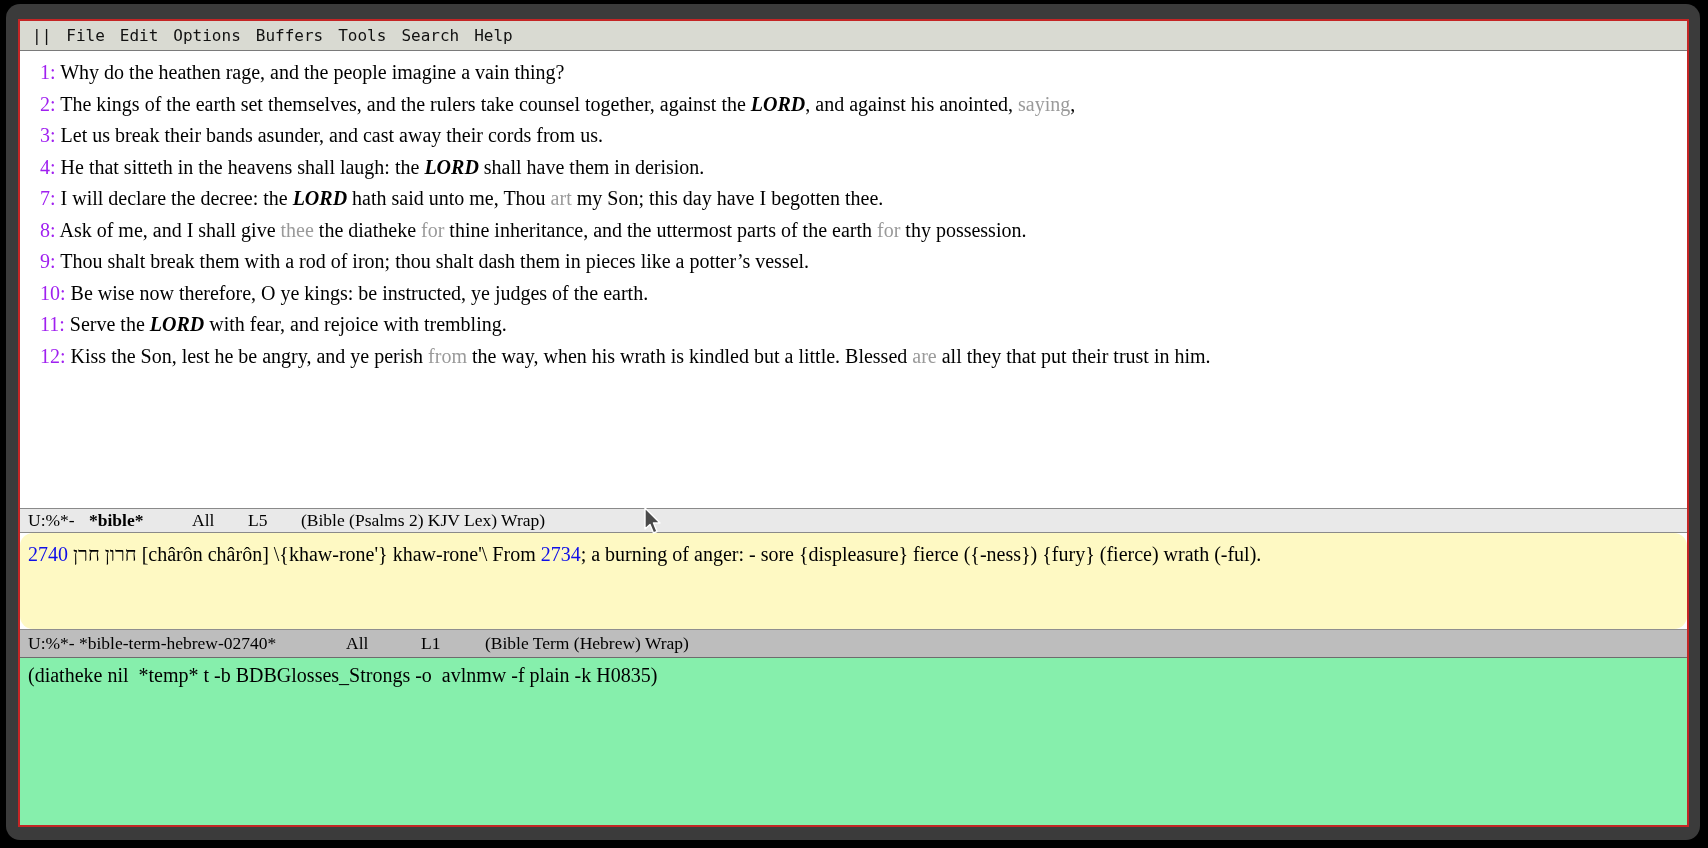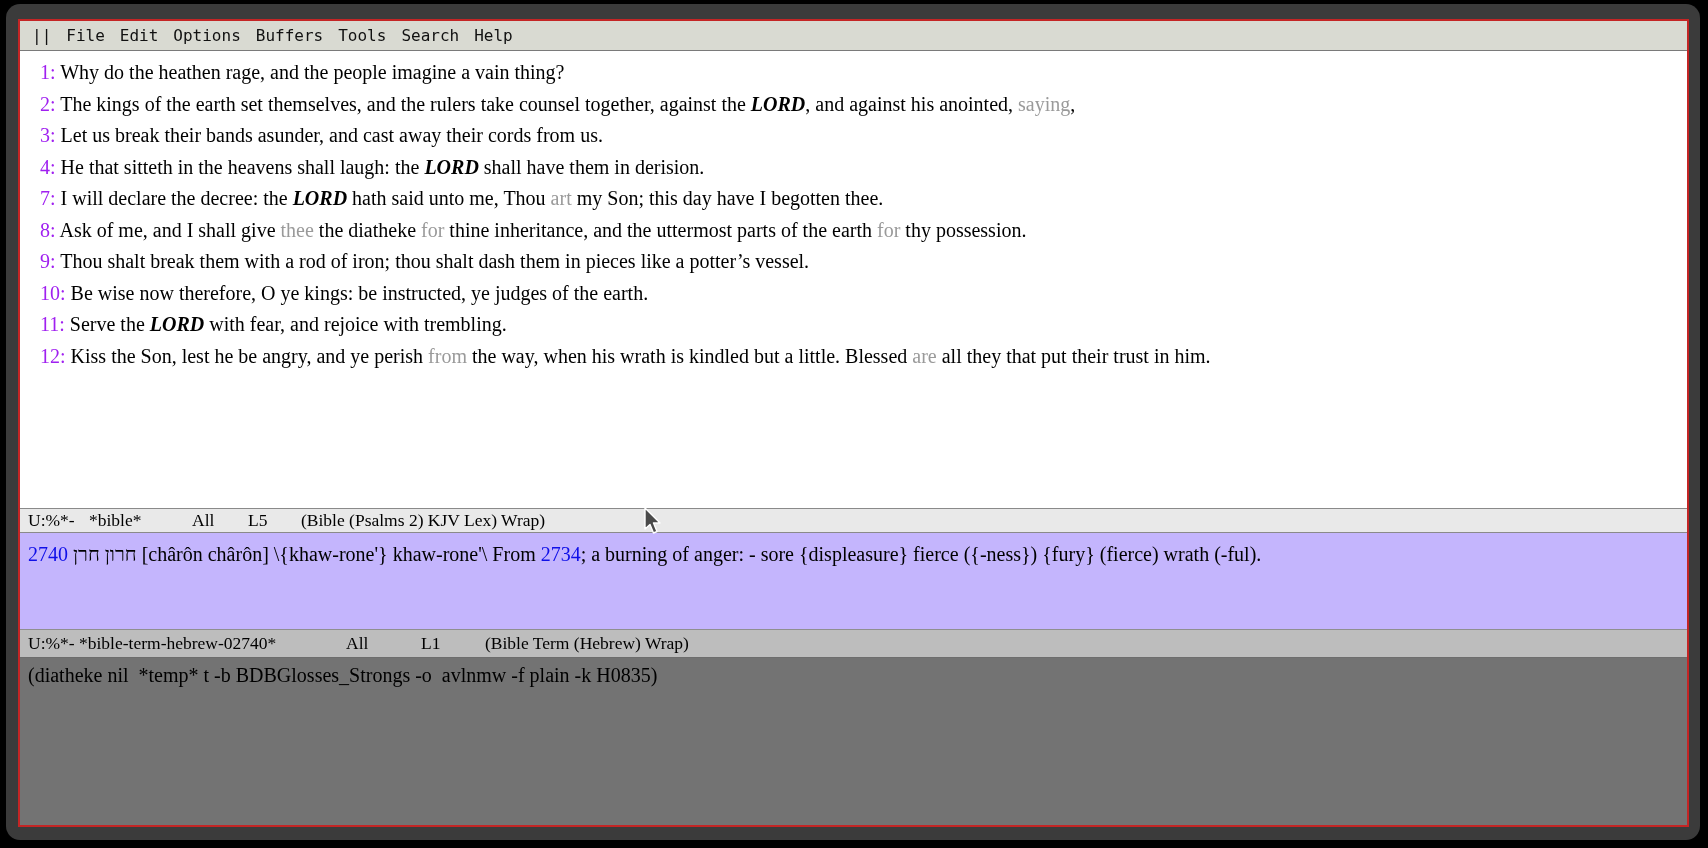--- a/index.html
+++ b/index.html
@@ -59,40 +59,41 @@
     border-bottom:1px solid #8a8a8a;
   }
   .ml2{
     flex:0 0 29px;height:29px;
     background:#bdbdbd;
     border-top:1px solid #8f8f8f;
     border-bottom:1px solid #6d6d6d;
   }
   .ml-prefix{display:inline-block;}
   .ml1 .ml-prefix{width:61px;}
-  .ml1 .ml-buffer{display:inline-block;width:103px;font-weight:normal;}
+  .ml1 .ml-buffer{display:inline-block;width:103px;font-weight:bold;}
   .ml1 .ml-pos{display:inline-block;width:56px;}
   .ml1 .ml-line{display:inline-block;width:53px;}
   .ml2 .ml-prefix{width:51px;}
   .ml2 .ml-buffer{display:inline-block;width:267px;font-weight:normal;}
   .ml2 .ml-pos{display:inline-block;width:75px;}
   .ml2 .ml-line{display:inline-block;width:64px;}
   .buffer-lex{
     flex:0 0 96px;height:96px;
-    background:#c4b5fd;
+    background:#fef9c3;
     padding:6px 0 12px 8px;
+    border-radius:13px;
   }
   .lex-line{
     white-space:pre-wrap;
     font-size:20px;
     line-height:30px;
   }
   .minibuffer{
     flex:1 1 auto;
-    background:#737373;
+    background:#86efac;
     font-size:20px;
     line-height:30px;
     padding:2px 0 0 8px;
     white-space:pre;
   }
   .mouse-cursor{
     position:absolute;left:637px;top:503px;width:20px;height:30px;
     pointer-events:none;
   }
 </style>

